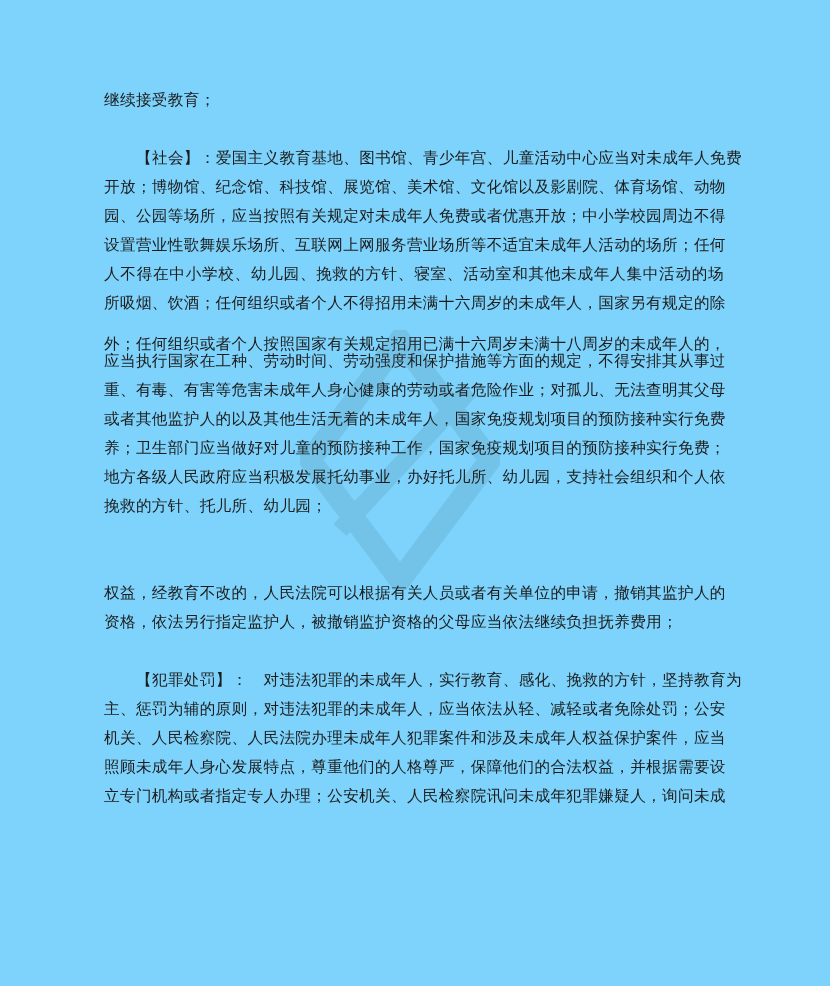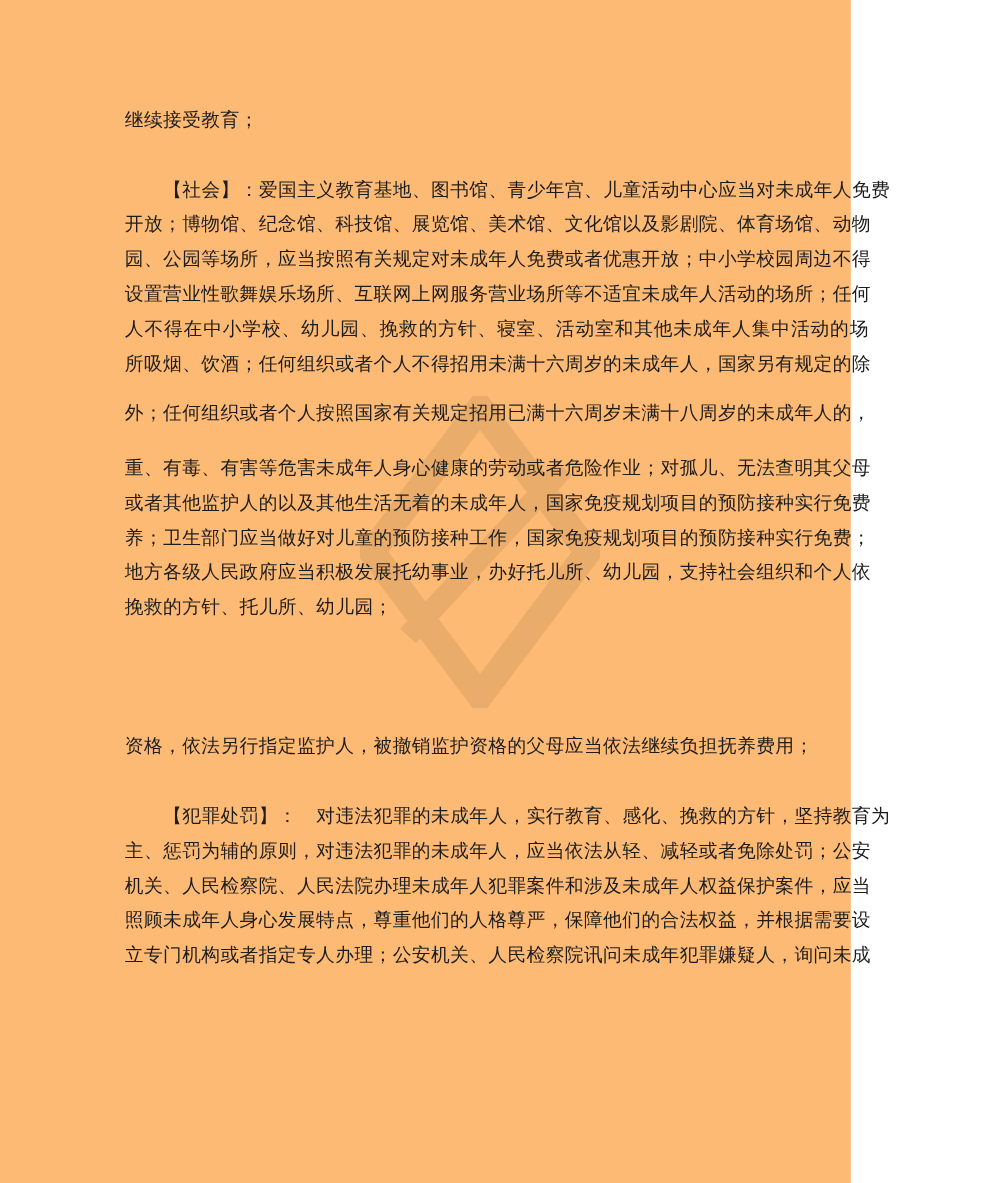--- a/index.html
+++ b/index.html
@@ -11,22 +11,22 @@
       width: 830px;
       height: 986px;
       position: relative;
       overflow: hidden;
       font-family: "DejaVu Sans", "Liberation Sans", sans-serif;
       color: #1a1a1a;
     }
     .page {
       position: absolute;
       left: 0; top: 0;
-      width: 709px; height: 986px;
-      background: #fdba74;
+      width: 830px; height: 986px;
+      background: #7dd3fc;
     }
     .watermark {
       position: absolute;
       left: 300px;
       top: 330px;
       width: 200px;
       height: 260px;
       pointer-events: none;
       opacity: 0.07;
     }
@@ -59,26 +59,28 @@
 
   <div class="line" style="top:86px">继续接受教育；</div>
 
   <div class="line indent justify" style="top:144px">【社会】：爱国主义教育基地、图书馆、青少年宫、儿童活动中心应当对未成年人免费</div>
   <div class="line justify" style="top:173px">开放；博物馆、纪念馆、科技馆、展览馆、美术馆、文化馆以及影剧院、体育场馆、动物</div>
   <div class="line justify" style="top:202px">园、公园等场所，应当按照有关规定对未成年人免费或者优惠开放；中小学校园周边不得</div>
   <div class="line justify" style="top:231px">设置营业性歌舞娱乐场所、互联网上网服务营业场所等不适宜未成年人活动的场所；任何</div>
   <div class="line justify" style="top:260px">人不得在中小学校、幼儿园、挽救的方针、寝室、活动室和其他未成年人集中活动的场</div>
   <div class="line justify" style="top:289px">所吸烟、饮酒；任何组织或者个人不得招用未满十六周岁的未成年人，国家另有规定的除</div>
   <div class="line justify" style="top:330px">外；任何组织或者个人按照国家有关规定招用已满十六周岁未满十八周岁的未成年人的，</div>
+  <div class="line justify" style="top:347px">应当执行国家在工种、劳动时间、劳动强度和保护措施等方面的规定，不得安排其从事过</div>
   <div class="line justify" style="top:376px">重、有毒、有害等危害未成年人身心健康的劳动或者危险作业；对孤儿、无法查明其父母</div>
   <div class="line justify" style="top:405px">或者其他监护人的以及其他生活无着的未成年人，国家免疫规划项目的预防接种实行免费</div>
   <div class="line justify" style="top:434px">养；卫生部门应当做好对儿童的预防接种工作，国家免疫规划项目的预防接种实行免费；</div>
   <div class="line justify" style="top:463px">地方各级人民政府应当积极发展托幼事业，办好托儿所、幼儿园，支持社会组织和个人依</div>
   <div class="line" style="top:492px">挽救的方针、托儿所、幼儿园；</div>
 
+  <div class="line justify" style="top:579px">权益，经教育不改的，人民法院可以根据有关人员或者有关单位的申请，撤销其监护人的</div>
   <div class="line" style="top:608px">资格，依法另行指定监护人，被撤销监护资格的父母应当依法继续负担抚养费用；</div>
 
   <div class="line indent justify" style="top:666px">【犯罪处罚】：　对违法犯罪的未成年人，实行教育、感化、挽救的方针，坚持教育为</div>
   <div class="line justify" style="top:724px">机关、人民检察院、人民法院办理未成年人犯罪案件和涉及未成年人权益保护案件，应当</div>
   <div class="line justify" style="top:695px">主、惩罚为辅的原则，对违法犯罪的未成年人，应当依法从轻、减轻或者免除处罚；公安</div>
   <div class="line justify" style="top:753px">照顾未成年人身心发展特点，尊重他们的人格尊严，保障他们的合法权益，并根据需要设</div>
   <div class="line justify" style="top:782px">立专门机构或者指定专人办理；公安机关、人民检察院讯问未成年犯罪嫌疑人，询问未成</div>
 
 </div>
 

